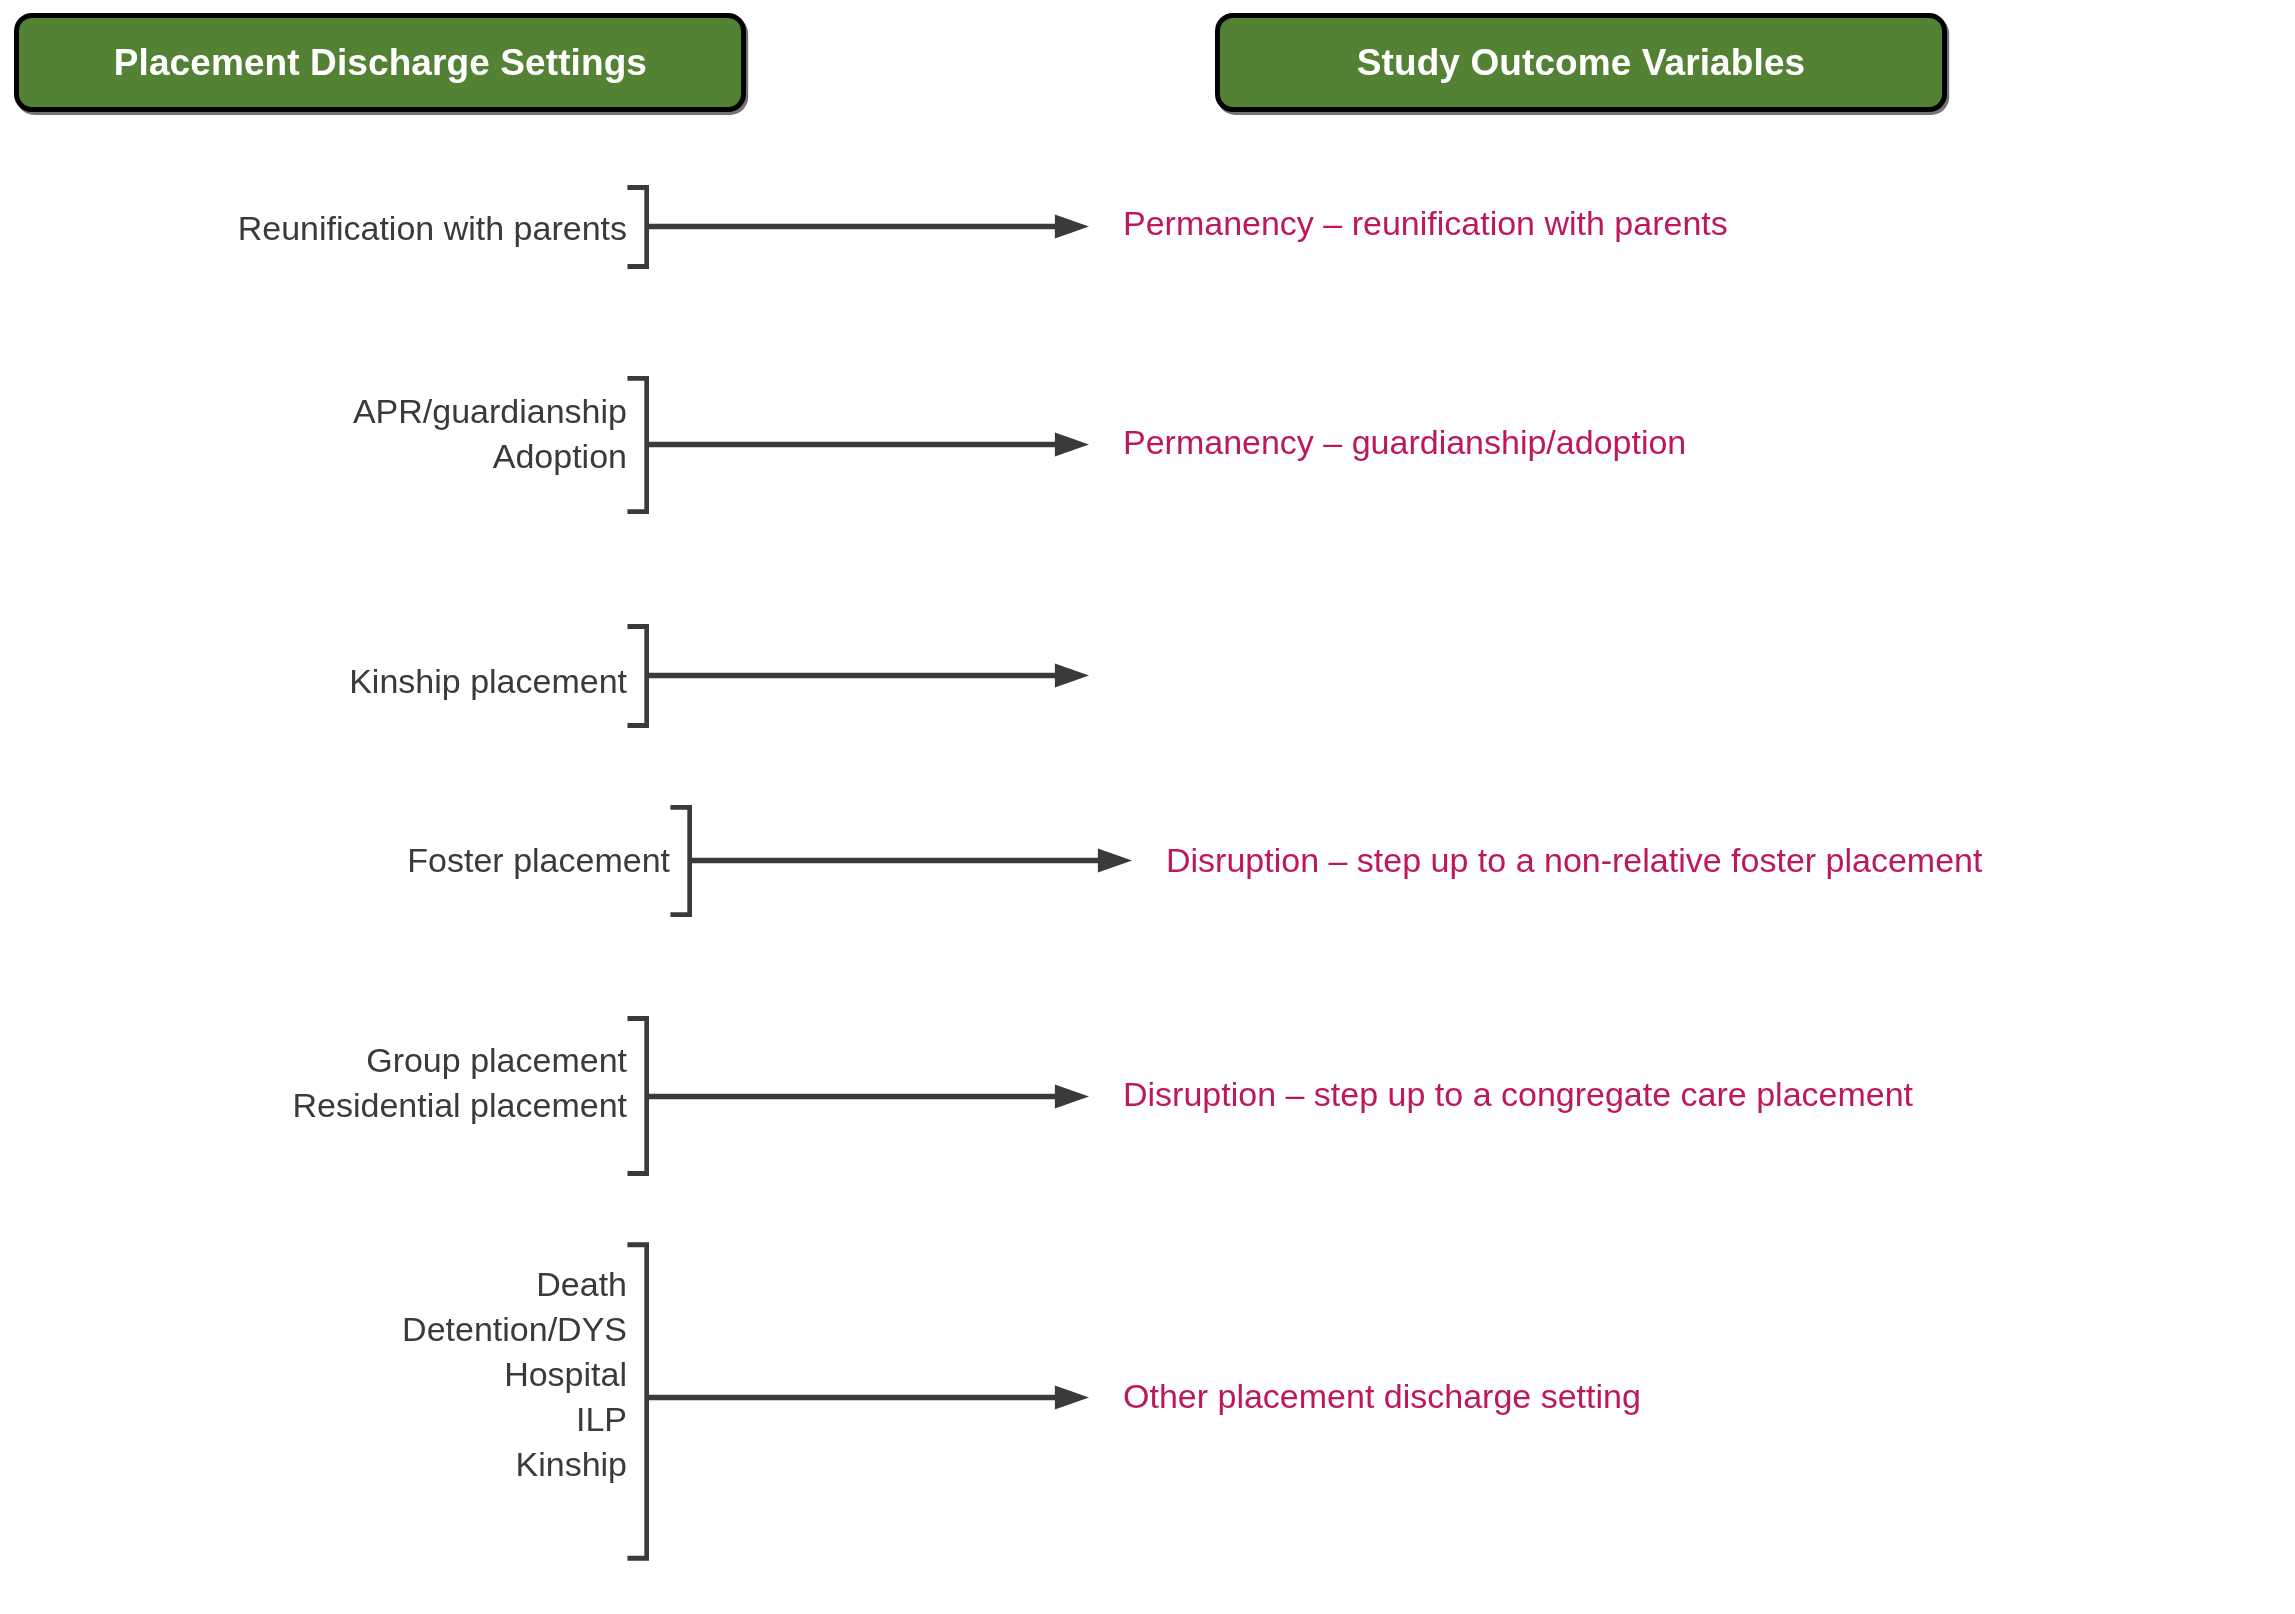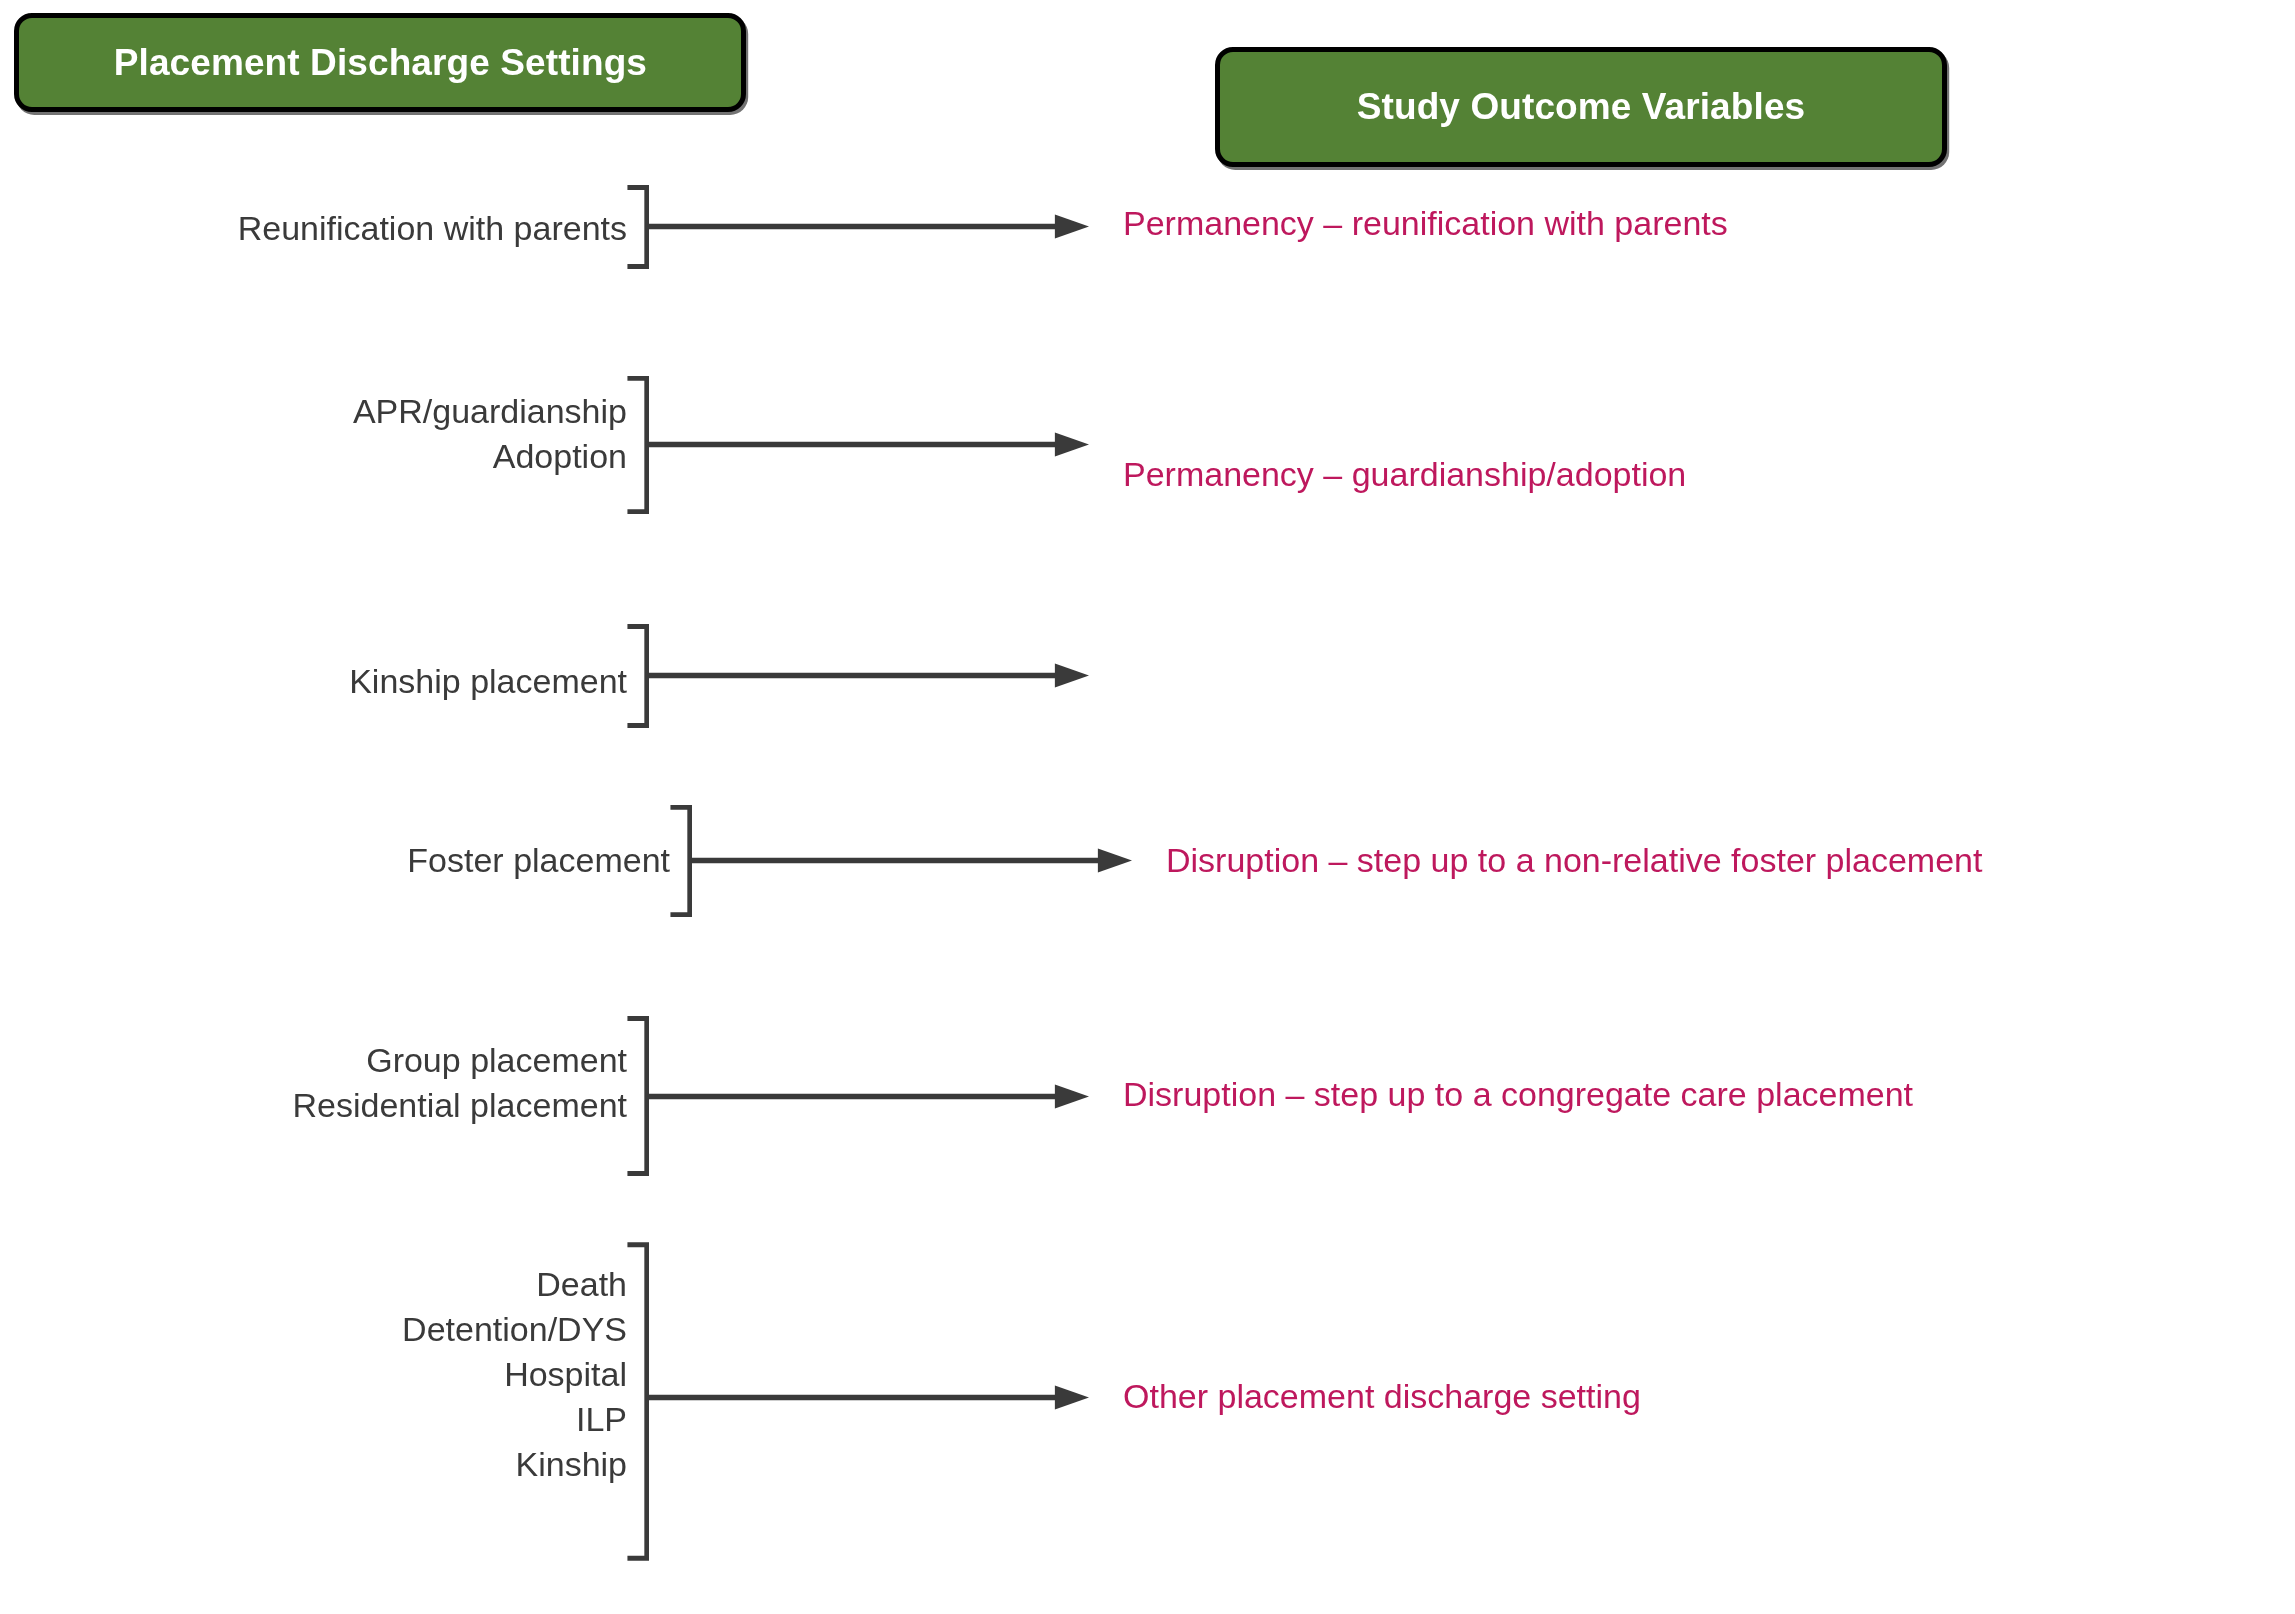--- a/index.html
+++ b/index.html
@@ -25,21 +25,21 @@
     display: flex;
     align-items: center;
     justify-content: center;
     color: #ffffff;
     font-weight: bold;
     font-size: 37px;
     letter-spacing: 0.1px;
     box-shadow: 2.2px 2.9px 0 rgba(0,0,0,0.55);
   }
   #header-left  { left: 14.4px;   top: 13px; width: 732px; height: 99px; }
-  #header-right { left: 1215px; top: 13px; width: 732px; height: 120px; margin-top: 34px; }
+  #header-right { left: 1215px; top: 13px; width: 732px; height: 99px; }
 
   
   .row {
     position: absolute;
     left: 0;
     width: 2295px;
   }
 
   
   .left-labels {
@@ -115,21 +115,21 @@
     <svg width="23" height="138" viewBox="0 0 32 192" xmlns="http://www.w3.org/2000/svg">
       <path d="M2 3 H29 V189 H2" fill="none" stroke="#3A3A3A" stroke-width="7"></path>
     </svg>
   </div>
   <div class="arrow" style="top:107px;">
     <svg width="451" height="27" viewBox="0 0 625 38" xmlns="http://www.w3.org/2000/svg">
       <line x1="0" y1="19" x2="578" y2="19" stroke="#3A3A3A" stroke-width="8"></line>
       <polygon points="572,2 620,19 572,36" fill="#3A3A3A"></polygon>
     </svg>
   </div>
-  <div class="right-label" style="top:101px;margin-top:32px;">
+  <div class="right-label" style="top:101px;">
     <span>Permanency – guardianship/adoption</span>
   </div>
 </div>
 
 <div class="row" id="row-2" style="top:591px;height:173px;">
   <div class="left-labels" style="top:68px;">
     <span class="lbl">Kinship placement</span>
   </div>
   <div class="bracket" style="top:33px;">
     <svg width="23" height="104" viewBox="0 0 32 144" xmlns="http://www.w3.org/2000/svg">

